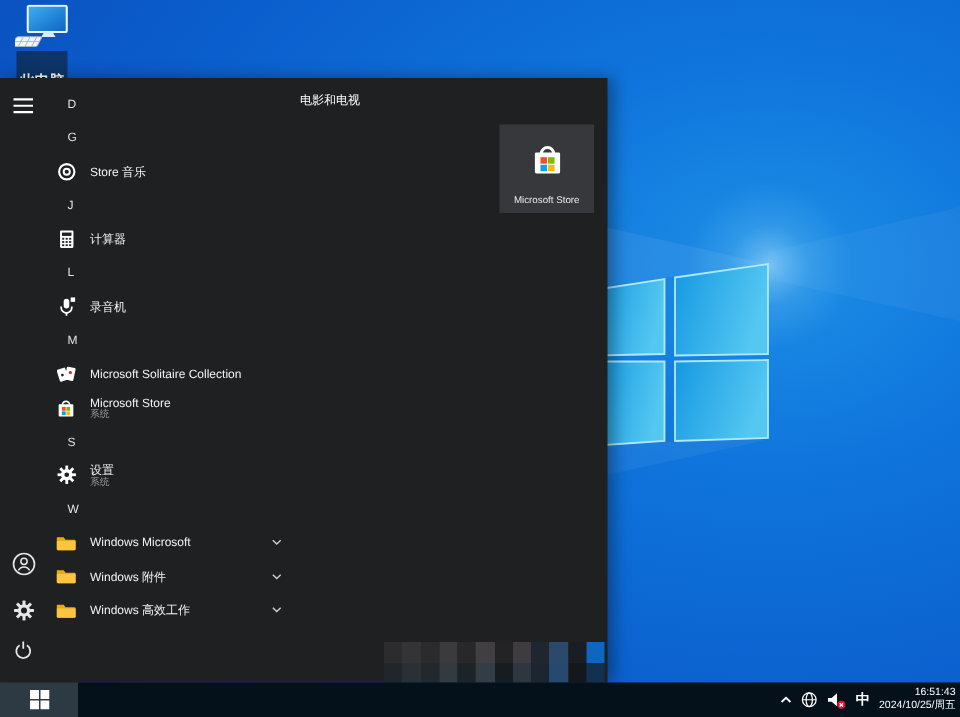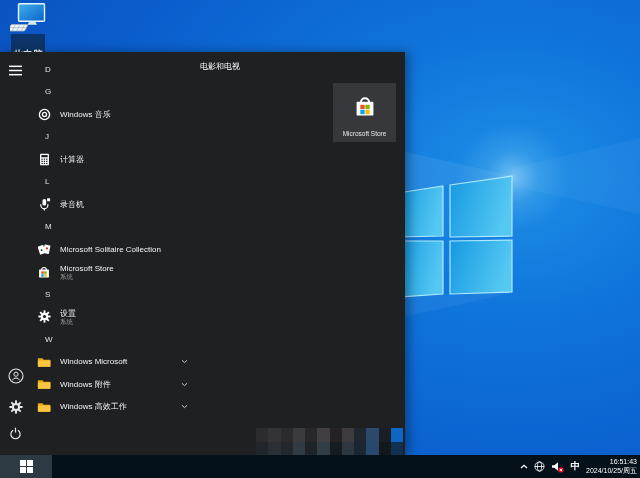--- a/index.html
+++ b/index.html
@@ -169,21 +169,21 @@
         <span class="hlabel">G</span>
       </div>
       <div class="row app">
         <span class="aicon">
           <svg width="13" height="13" viewBox="0 0 14 14">
             <circle cx="7" cy="7" r="5.5" fill="none" stroke="#fff" stroke-width="1.5"></circle>
             <circle cx="7" cy="7" r="2.2" fill="none" stroke="#fff" stroke-width="1.4"></circle>
           </svg>
         </span>
         <span class="lbl">
-          <span class="title">Windows 音乐</span>
+          <span class="title">Store 音乐</span>
         </span>
       </div>
       <div class="row header">
         <span class="hlabel">J</span>
       </div>
       <div class="row app">
         <span class="aicon">
           <svg width="13" height="13" viewBox="0 0 14 14">
             <rect x="2.2" y="0.8" width="9.6" height="12.4" rx="0.8" fill="#fff"></rect>
             <rect x="3.6" y="2.2" width="6.8" height="2.4" fill="#1f2021"></rect>

